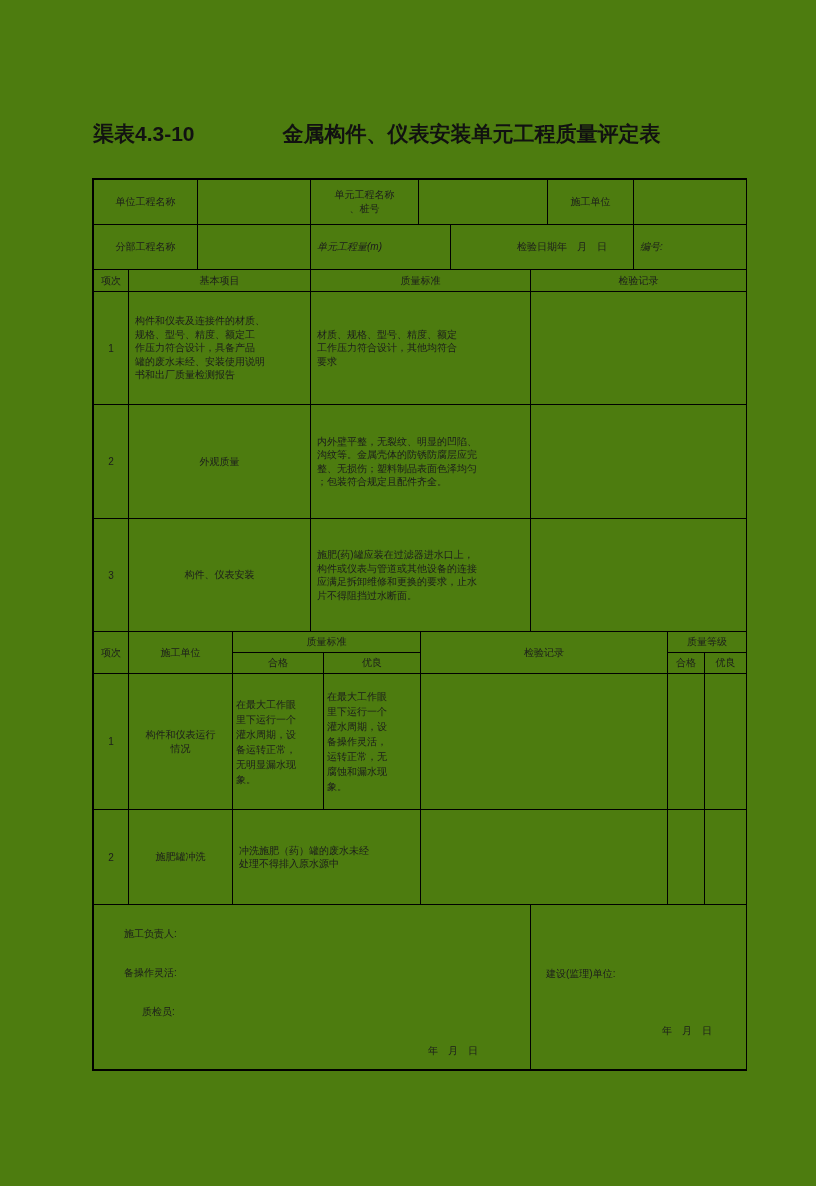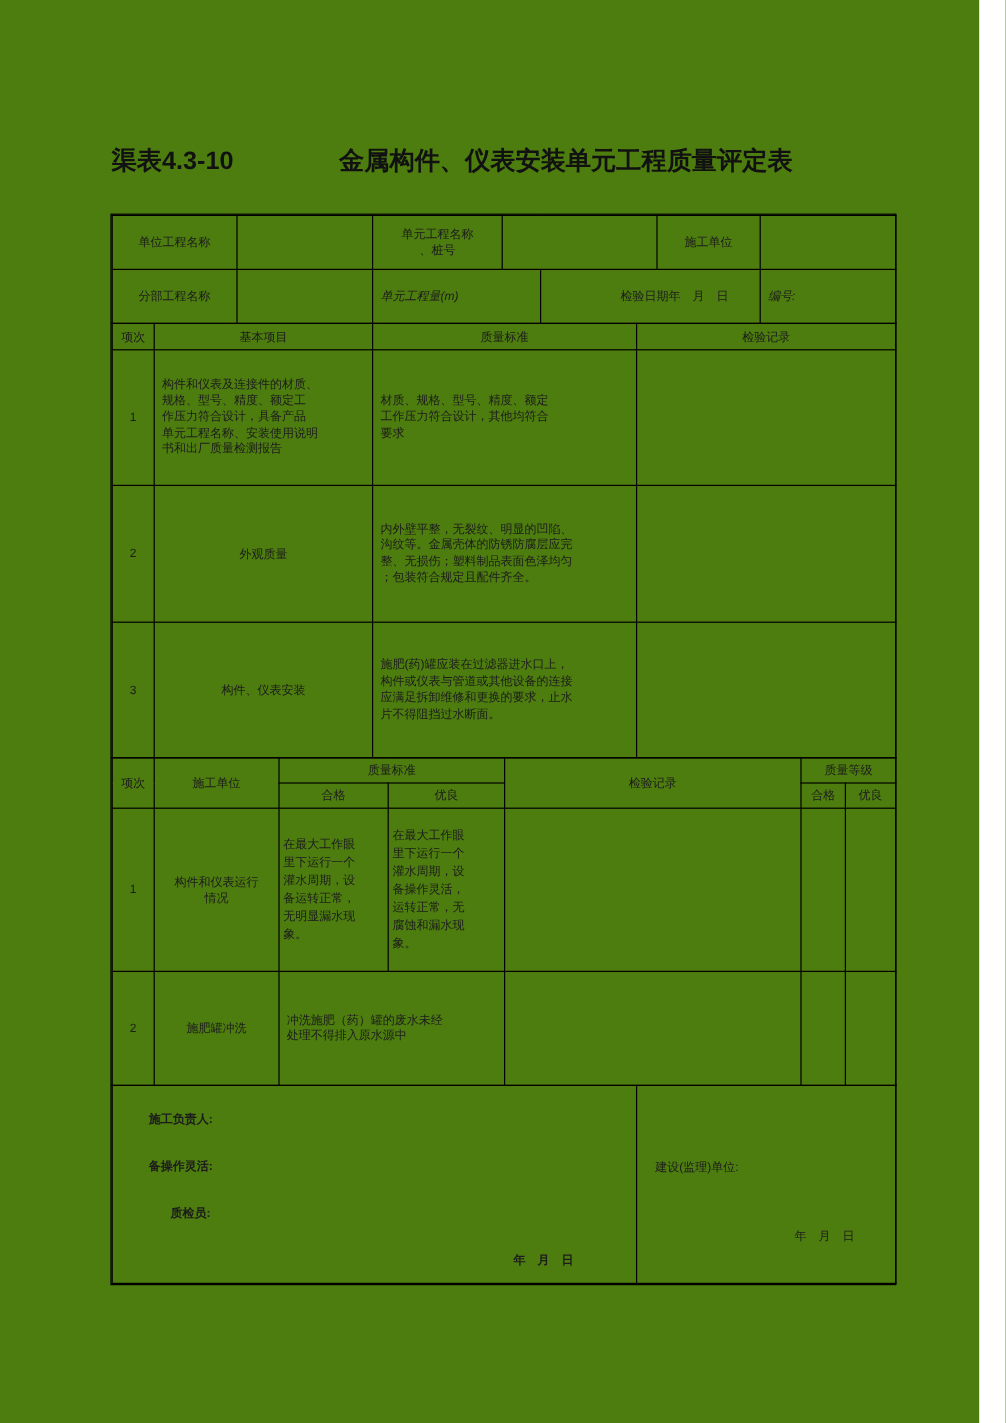--- a/index.html
+++ b/index.html
@@ -104,21 +104,21 @@
         <td class="h22 c">项次</td>
         <td class="h22 c">基本项目</td>
         <td class="h22 c">质量标准</td>
         <td class="h22 c">检验记录</td>
       </tr>
       <tr>
         <td class="h113 c">1</td>
         <td class="h113 txt pre">构件和仪表及连接件的材质、
 规格、型号、精度、额定工
 作压力符合设计，具备产品
-单元工程名称、安装使用说明
+罐的废水未经、安装使用说明
 书和出厂质量检测报告</td>
         <td class="h113 txt pre">材质、规格、型号、精度、额定
 工作压力符合设计，其他均符合
 要求</td>
         <td class="h113"></td>
       </tr>
       <tr>
         <td class="h114 c">2</td>
         <td class="h114 c">外观质量</td>
         <td class="h114 txt pre">内外壁平整，无裂纹、明显的凹陷、
@@ -196,21 +196,21 @@
     </tbody>
       </table>
 
     <table class="tbl">
       <colgroup>
         <col style="width:437px">
           <col style="width:216px">
       </colgroup>
       <tbody>
       <tr>
-        <td class="h165" style="vertical-align: top; font-weight: bold;">
+        <td class="h165" style="vertical-align: top;">
           <div class="sign-left">
             <div>施工负责人:</div>
             <div>备操作灵活:</div>
             <div class="indent">质检员:</div>
             <div class="date-line">年　月　日</div>
           </div>
         </td>
         <td class="h165" style="vertical-align: top;">
           <div class="sign-right">
             <div class="sup-label">建设(监理)单位:</div>

